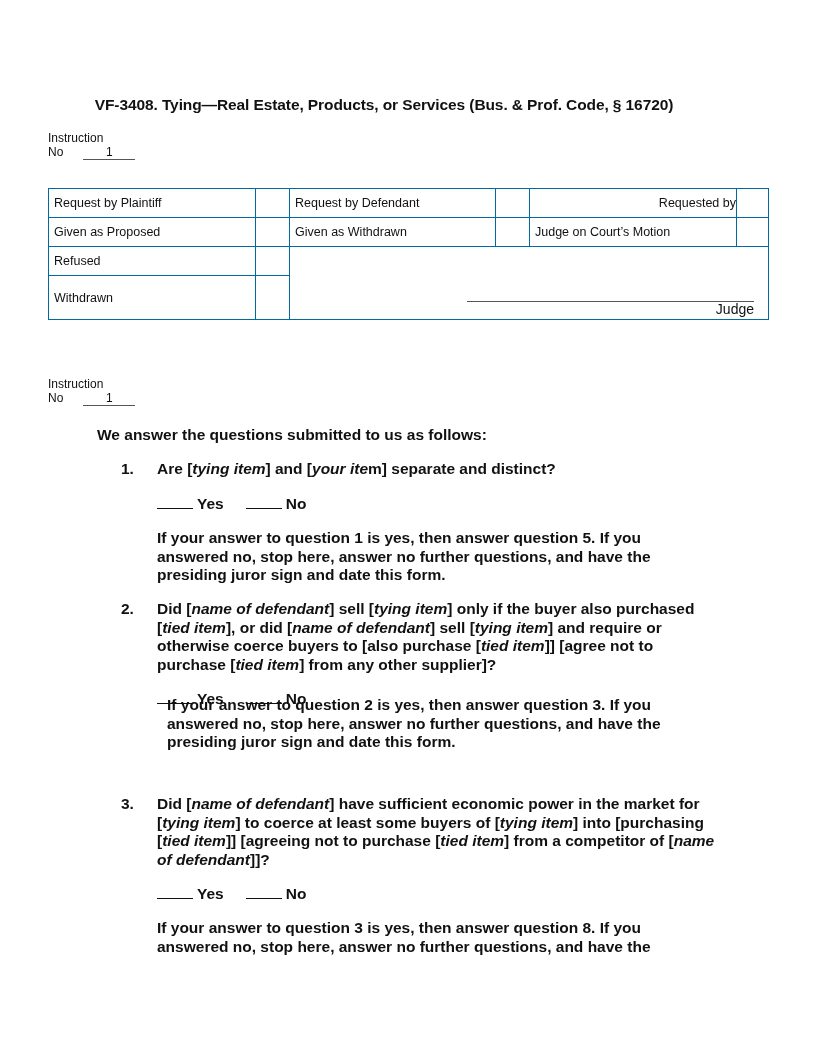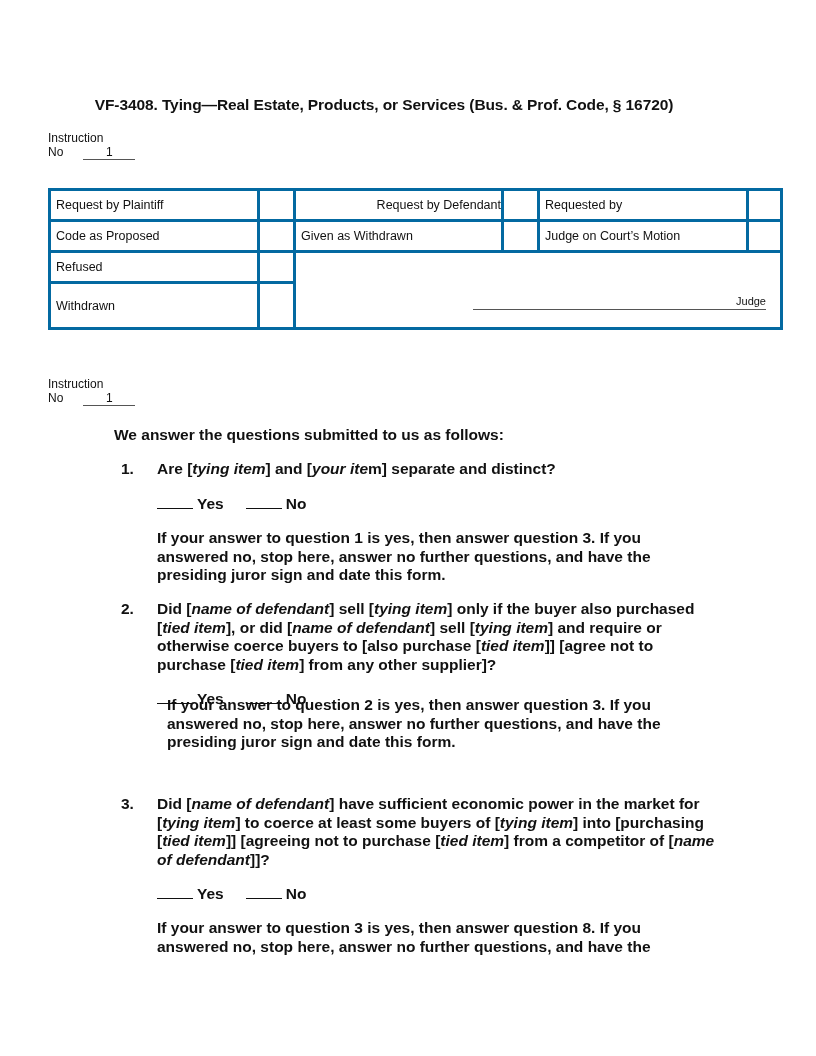--- a/index.html
+++ b/index.html
@@ -2,27 +2,27 @@
 <html><head>
 <meta charset="utf-8">
 <style>
   html, body { margin: 0; padding: 0; background: #ffffff; }
   body { width: 816px; height: 1056px; position: relative; overflow: hidden; color: #111; font-family: "Liberation Sans", sans-serif; }
   .abs { position: absolute; }
   .title { left: 0; width: 768px; top: 96px; text-align: center; font-weight: bold; font-size: 15.5px; letter-spacing: -0.1px; }
   .instr { font-size: 12px; line-height: 14px; }
   .instr .no-line { display: inline-block; width: 52px; border-bottom: 1px solid #555; text-align: center; margin-left: 20px; line-height: 13px; }
   table.req { position: absolute; left: 48px; top: 188px; border-collapse: collapse; font-size: 12.5px; }
-  table.req td { border: 3px solid #0369a1; padding: 0 0 0 5px; height: 28px; vertical-align: middle; }
+  table.req td { border: 1px solid #0369a1; padding: 0 0 0 5px; height: 28px; vertical-align: middle; }
   table.req td.box { padding: 0; }
   .judge-area { position: relative; }
   .judge-line { position: absolute; left: 177px; right: 14px; bottom: 17px; border-top: 1px solid #555; }
-  .judge-label { position: absolute; right: 14px; bottom: 20px; font-size: 11px; text-align: center; }
+  .judge-label { position: absolute; right: 14px; bottom: 2px; font-size: 14px; text-align: center; }
   .body-text { font-weight: bold; font-size: 15.5px; line-height: 18.5px; }
-  .intro { left: 97px; top: 426px; margin-left: 17px; }
+  .intro { left: 97px; top: 426px; }
   .q-num { position: absolute; left: 121px; }
   .q-text { position: absolute; left: 157px; width: 580px; }
   .yn span.blank { display: inline-block; width: 36px; border-bottom: 1.5px solid #111; height: 14px; vertical-align: baseline; margin-right: 4px; }
   .yn span.gap { display: inline-block; width: 22px; }
   i { }
 </style>
 </head>
 <body>
 
 <div class="abs title">VF-3408. Tying—Real Estate, Products, or Services (Bus. &amp; Prof. Code, § 16720)</div>
@@ -30,27 +30,27 @@
 <div class="abs instr" style="left:48px; top:131px;">
   <div>Instruction</div>
   <div><span>No</span><span class="no-line">1</span></div>
 </div>
 
 <table class="req">
   <tbody>
       <tr>
     <td style="width:201px;">Request by Plaintiff</td>
     <td class="box" style="width:33px;"></td>
-    <td style="width:200px;text-align:right;">Request by Defendant</td>
+    <td style="width:200px;">Request by Defendant</td>
     <td class="box" style="width:33px;"></td>
-    <td style="width:201px;">Requested by</td>
+    <td style="width:201px;text-align:right;">Requested by</td>
     <td class="box" style="width:31px;"></td>
   </tr>
   <tr>
-    <td>Code as Proposed</td>
+    <td>Given as Proposed</td>
     <td class="box"></td>
     <td>Given as Withdrawn</td>
     <td class="box"></td>
     <td>Judge on Court’s Motion</td>
     <td class="box"></td>
   </tr>
   <tr>
     <td>Refused</td>
     <td class="box"></td>
     <td colspan="4" rowspan="2" class="box judge-area">
@@ -72,21 +72,21 @@
 
 <div class="abs body-text intro">We answer the questions submitted to us as follows:</div>
 
 <div class="abs body-text" style="top:460px; left:0; width:816px;">
   <div class="q-num">1.</div>
   <div class="q-text"><span>Are [</span><i>tying item</i><span>] and [</span><i>your ite</i><span>m] separate and distinct?</span></div>
 </div>
 <div class="abs body-text yn" style="top:494px; left:157px;">
   <span class="blank"></span><span>Yes</span><span class="gap"></span><span class="blank"></span><span>No</span>
 </div>
-<div class="abs body-text" style="top:529px; left:157px; width:540px;">If your answer to question 1 is yes, then answer question 3. If you answered no, stop here, answer no further questions, and have the presiding juror sign and date this form.</div>
+<div class="abs body-text" style="top:529px; left:157px; width:540px;">If your answer to question 1 is yes, then answer question 5. If you answered no, stop here, answer no further questions, and have the presiding juror sign and date this form.</div>
 
 <div class="abs body-text" style="top:600px; left:0; width:816px;">
   <div class="q-num">2.</div>
   <div class="q-text" style="width:565px;"><span>Did [</span><i>name of defendant</i><span>] sell [</span><i>tying item</i><span>] only if the buyer also purchased [</span><i>tied item</i><span>], or did [</span><i>name of defendant</i><span>] sell [</span><i>tying item</i><span>] and require or otherwise coerce buyers to [also purchase [</span><i>tied item</i><span>]] [agree not to purchase [</span><i>tied item</i><span>] from any other supplier]?</span></div>
 </div>
 <div class="abs body-text yn" style="top:689px; left:157px;">
   <span class="blank"></span><span>Yes</span><span class="gap"></span><span class="blank"></span><span>No</span>
 </div>
 <div class="abs body-text" style="top:696px; left:157px; width:540px;margin-left:10px;">If your answer to question 2 is yes, then answer question 3. If you answered no, stop here, answer no further questions, and have the presiding juror sign and date this form.</div>
 

